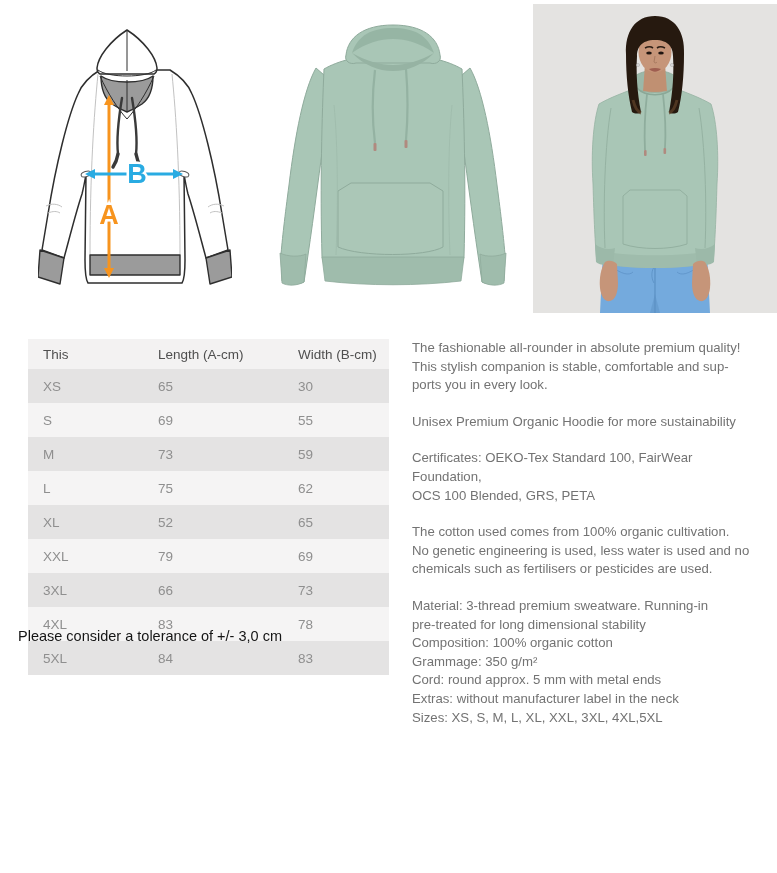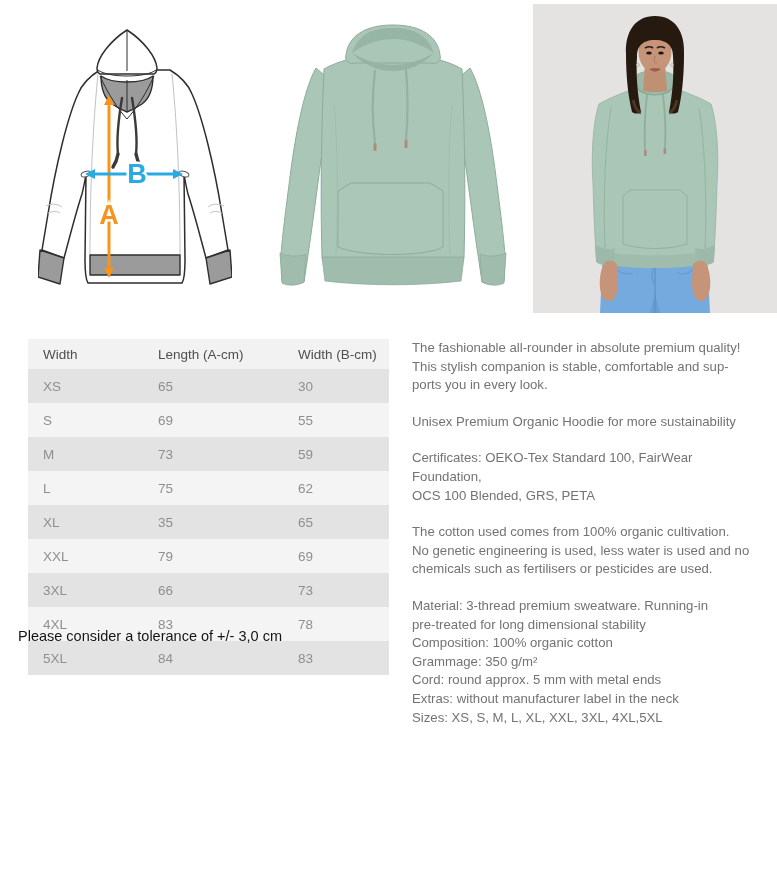--- a/index.html
+++ b/index.html
@@ -186,21 +186,21 @@
 </svg>
 
 <table id="size-table" class="abs">
   <colgroup>
       <col style="width:115px">
       <col style="width:140px">
       <col style="width:106px">
     </colgroup>
   <thead>
     <tr>
-      <th>Width</th>
+      <th>This</th>
       <th>Length (A-cm)</th>
       <th>Width (B-cm)</th>
     </tr>
   </thead>
   <tbody>
     <tr class="row-dark">
       <td>XS</td>
       <td>65</td>
       <td>30</td>
     </tr>
@@ -214,21 +214,21 @@
       <td>73</td>
       <td>59</td>
     </tr>
     <tr class="row-light">
       <td>L</td>
       <td>75</td>
       <td>62</td>
     </tr>
     <tr class="row-dark">
       <td>XL</td>
-      <td>35</td>
+      <td>52</td>
       <td>65</td>
     </tr>
     <tr class="row-light">
       <td>XXL</td>
       <td>79</td>
       <td>69</td>
     </tr>
     <tr class="row-dark">
       <td>3XL</td>
       <td>66</td>

